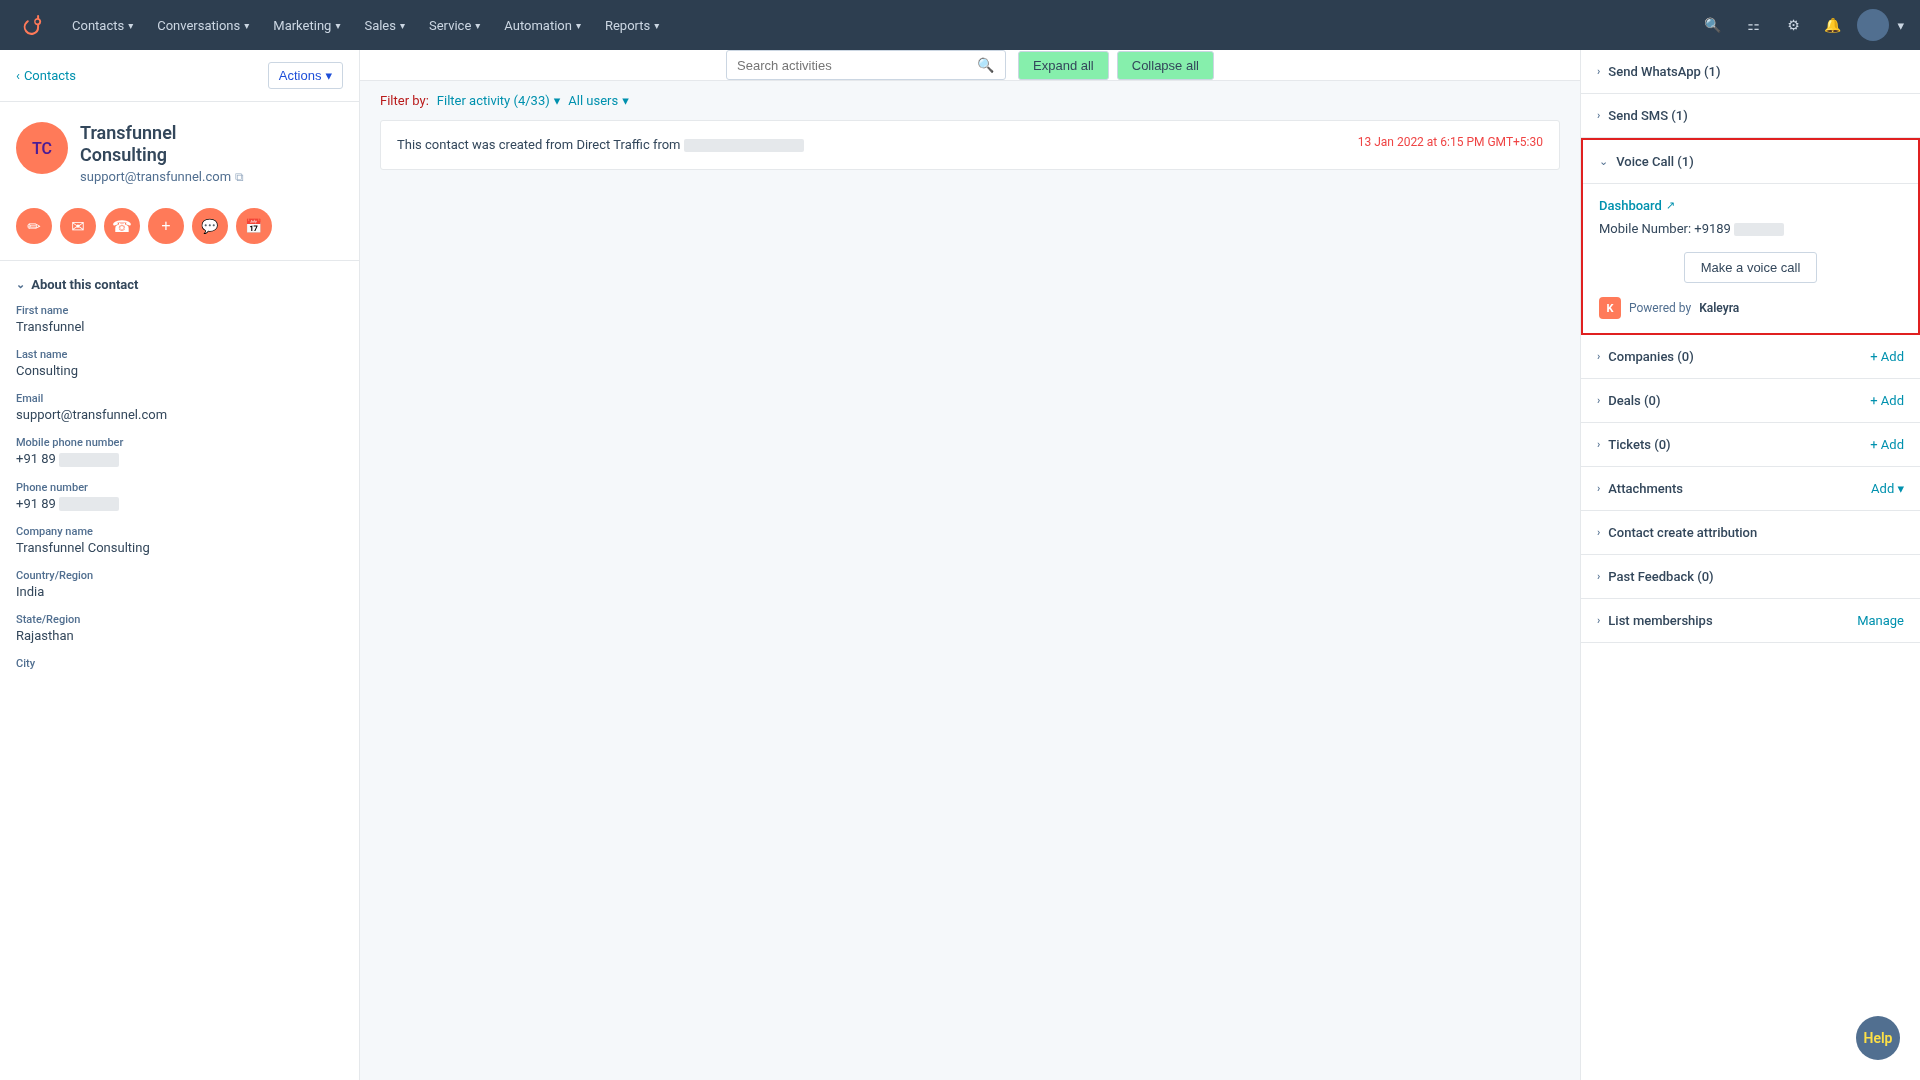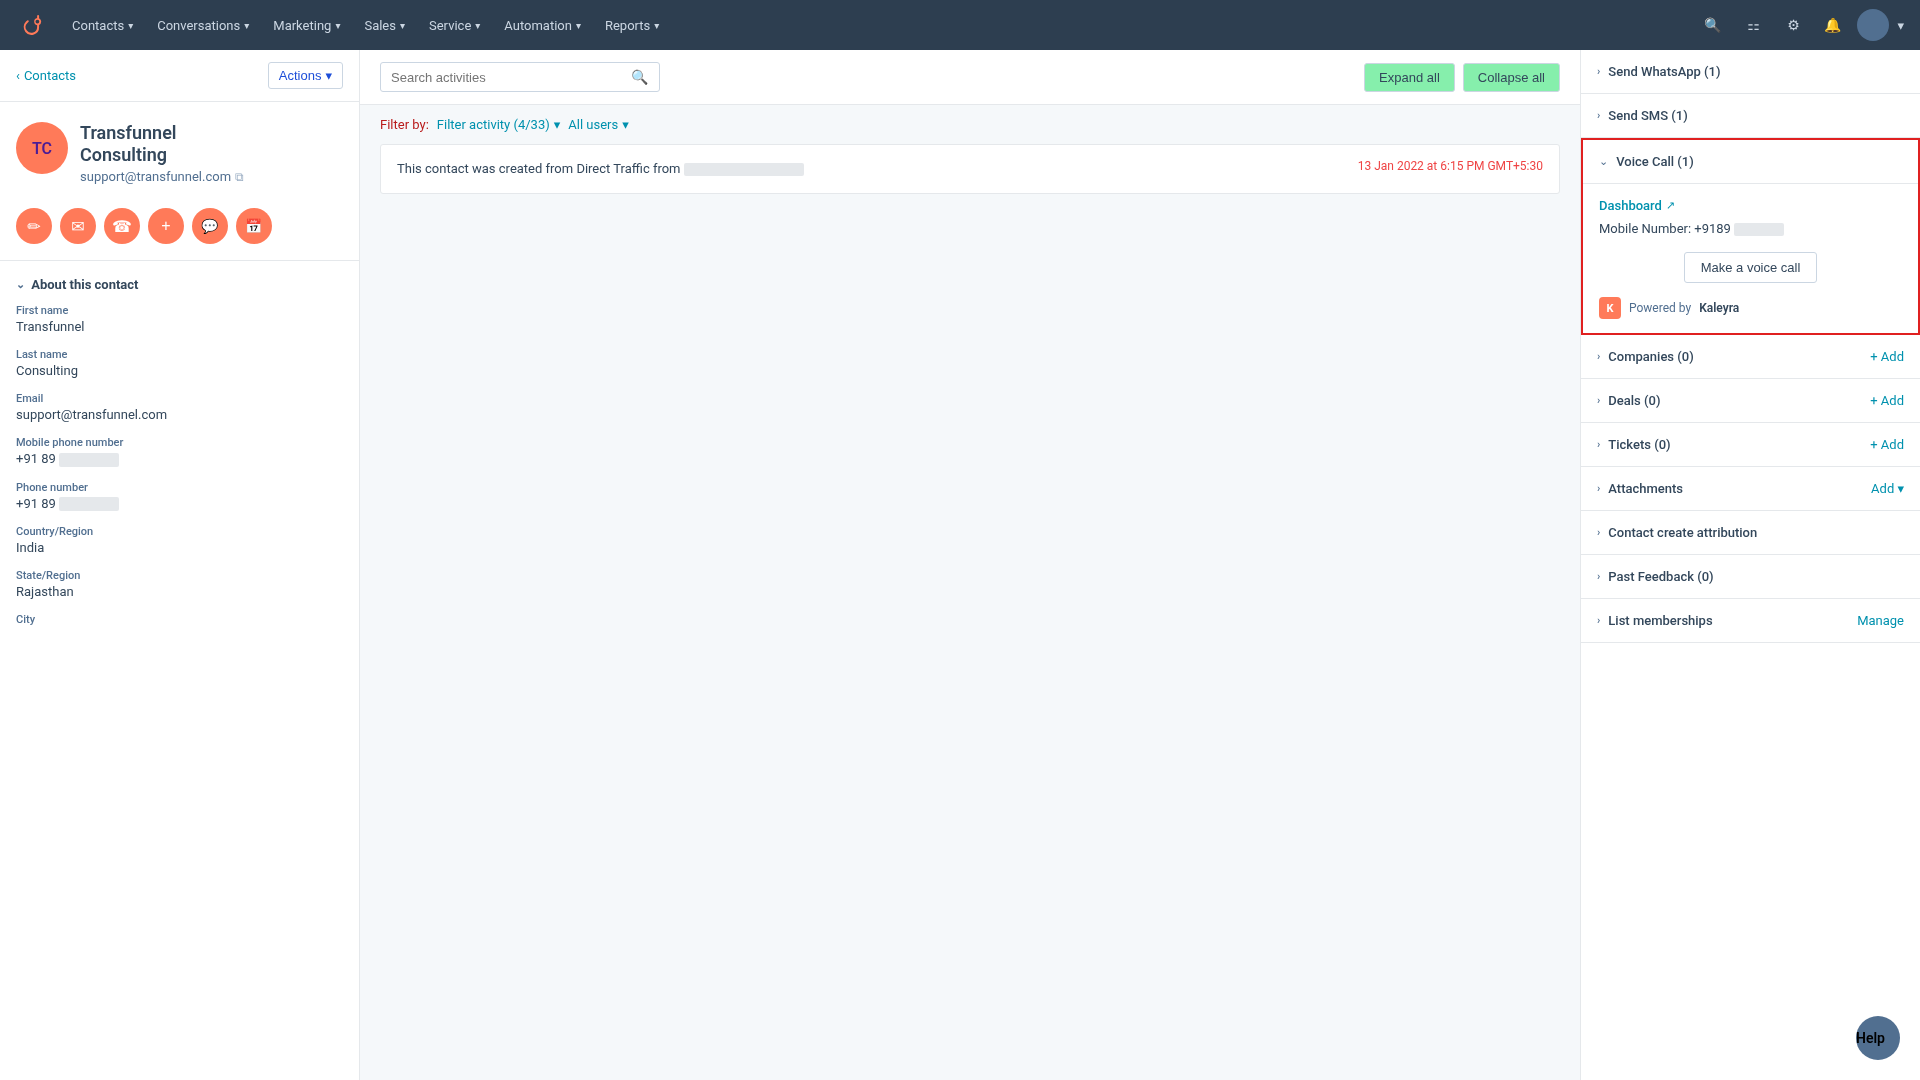--- a/index.html
+++ b/index.html
@@ -168,24 +168,24 @@
     .middle-content {
       flex: 1;
       display: flex;
       flex-direction: column;
       overflow: hidden;
       background: #f5f8fa;
     }
     .activity-toolbar {
       background: #fff;
       border-bottom: 1px solid #e5e8eb;
-      padding: 12px 20px;
+      padding: 0 20px;
       display: flex;
       align-items: center;
-      justify-content: space-between;
+      justify-content: center;
       gap: 12px;
     }
     .search-box {
       display: flex;
       align-items: center;
       border: 1px solid #cbd6e2;
       border-radius: 3px;
       padding: 6px 10px;
       gap: 8px;
       background: #fff;
@@ -373,22 +373,22 @@
     }
     .kaleyra-brand { font-weight: 600; color: #33475b; }
 
     .help-btn {
       position: fixed;
       bottom: 20px;
       right: 20px;
       width: 44px; height: 44px;
       border-radius: 50%;
       background: #516f90;
-      color: #000000;
-      display: flex; align-items: center; 
+      color: #fde047;
+      display: flex; align-items: center; justify-content: center;
       font-size: 14px;
       font-weight: 600;
       cursor: pointer;
       z-index: 200;
     }
   </style>
 </head>
 <body>
 
 <nav class="top-nav">
@@ -501,20 +501,24 @@
             <span>+91 89</span>
             <span class="blurred" style="display:inline-block;background:#e5e8eb;color:transparent;border-radius:2px;height:14px;min-width:60px;vertical-align:middle;">&nbsp;&nbsp;&nbsp;&nbsp;&nbsp;&nbsp;&nbsp;&nbsp;</span>
           </div>
         </div>
         <div class="field-group">
           <div class="field-label">Phone number</div>
           <div class="field-value">
             <span>+91 89</span>
             <span class="blurred" style="display:inline-block;background:#e5e8eb;color:transparent;border-radius:2px;height:14px;min-width:60px;vertical-align:middle;">&nbsp;&nbsp;&nbsp;&nbsp;&nbsp;&nbsp;&nbsp;&nbsp;</span>
           </div>
+        </div>
+        <div class="field-group">
+          <div class="field-label">Company name</div>
+          <div class="field-value">Transfunnel Consulting</div>
         </div>
         <div class="field-group">
           <div class="field-label">Country/Region</div>
           <div class="field-value">India</div>
         </div>
         <div class="field-group">
           <div class="field-label">State/Region</div>
           <div class="field-value">Rajasthan</div>
         </div>
         <div class="field-group">

